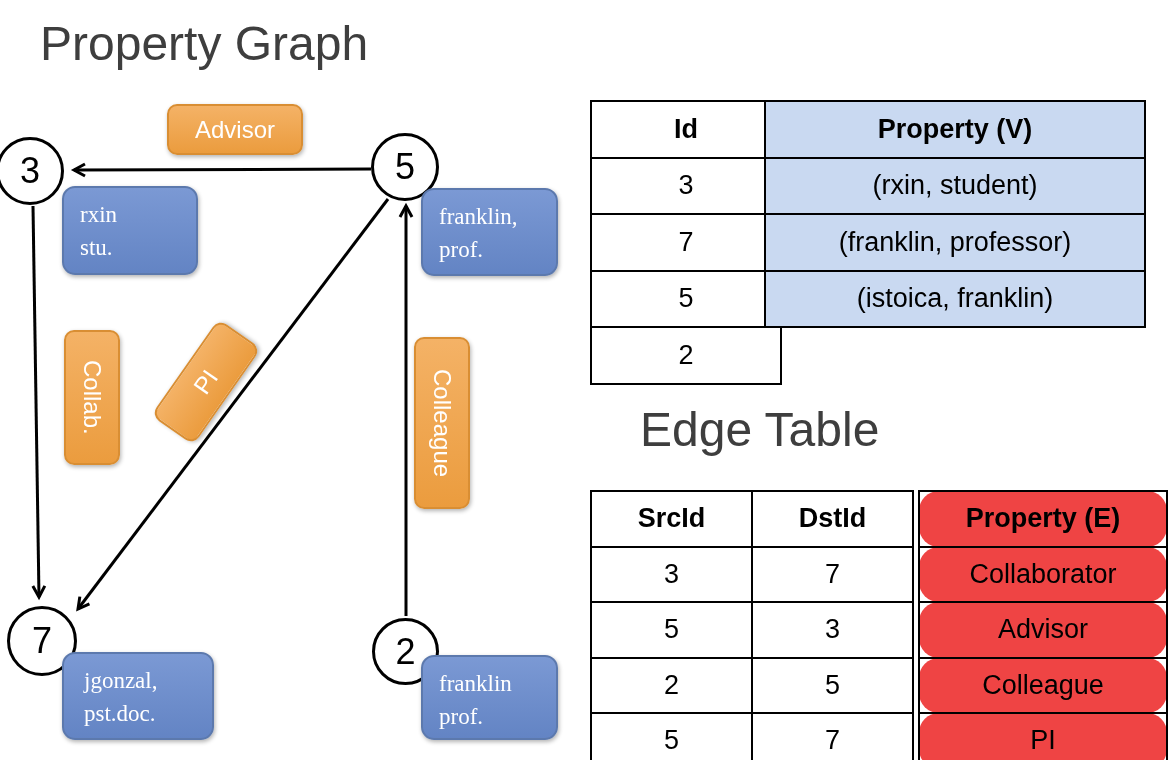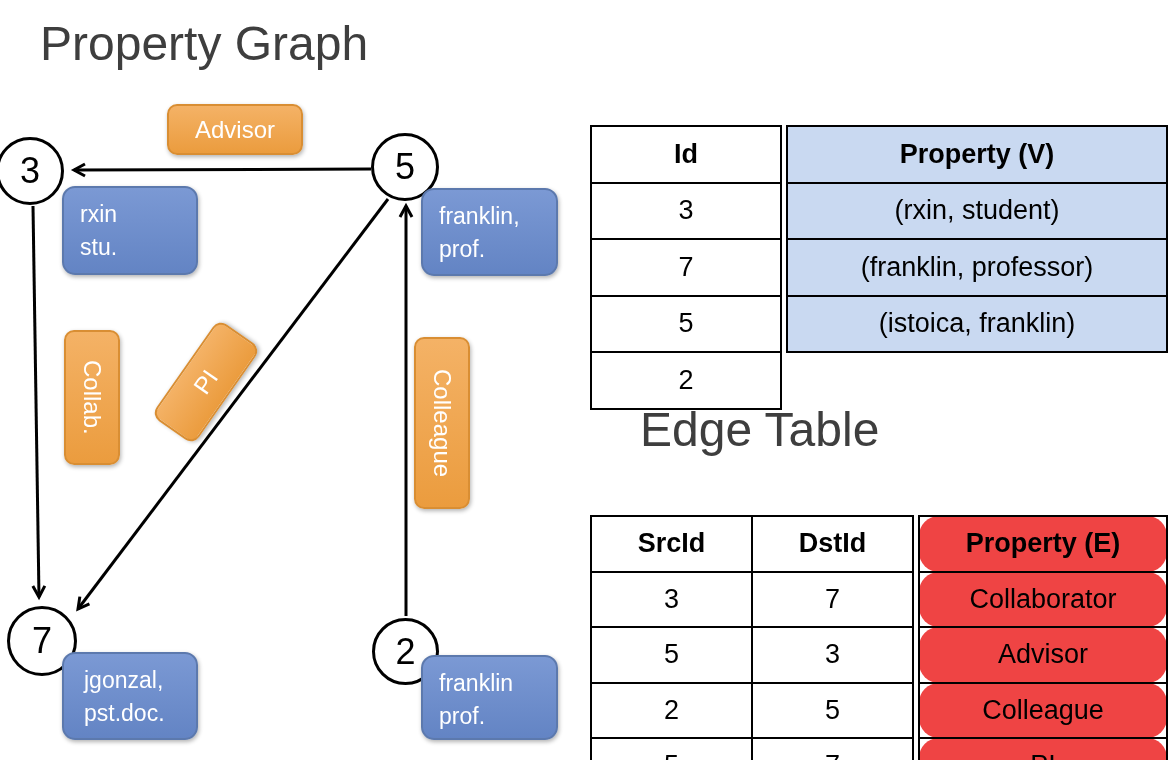--- a/index.html
+++ b/index.html
@@ -51,61 +51,61 @@
     color: #fff;
     font-size: 23px;
     line-height: 1.45;
     padding: 10px 0 0 16px;
     box-sizing: border-box;
     z-index: 3;
     box-shadow: 1px 2px 4px rgba(0,0,0,0.30);
   }
   #vlabel-rxin     { left: 62px;  top: 186px; width: 136px; height: 89px; }
   #vlabel-franklin { left: 421px; top: 188px; width: 137px; height: 88px; }
-  #vlabel-jgonzal  { left: 62px;  top: 652px; width: 136px; height: 88px; padding-left: 20px; }
+  #vlabel-jgonzal  { left: 62px;  top: 652px; width: 152px; height: 88px; padding-left: 20px; }
   #vlabel-istoica  { left: 421px; top: 655px; width: 137px; height: 85px; }
-  .vlabel span { display: block; }
+  .vlabel span { display: block; font-family: Liberation Serif, serif; }
 
   .elabel {
     position: absolute;
     background: linear-gradient(#f4b266, #eb9c3e);
     border: 2px solid #d98e33;
     border-radius: 10px;
     color: #fff;
     font-size: 24px;
     display: flex; align-items: center; justify-content: center;
     box-sizing: border-box;
     z-index: 3;
     box-shadow: 1px 2px 4px rgba(0,0,0,0.30);
   }
   #elabel-advisor   { left: 167px; top: 104px; width: 136px; height: 51px; }
   #elabel-collab    { left: 64px;  top: 330px; width: 56px;  height: 135px; writing-mode: vertical-rl; }
   #elabel-colleague { left: 414px; top: 337px; width: 56px;  height: 172px; writing-mode: vertical-rl; }
   #elabel-pi        { left: 147px; top: 356px; width: 118px; height: 52px; transform: rotate(-55deg); }
 
   
   .tbl { position: absolute; }
-  table { border-collapse: collapse; table-layout: fixed; width: 100%; margin-top: 25px; }
+  table { border-collapse: collapse; table-layout: fixed; width: 100%; }
   td {
     border: 2.5px solid #000;
     text-align: center;
     vertical-align: middle;
     font-size: 27px;
     color: #000;
     overflow: hidden;
     white-space: nowrap;
   }
   .v-rows td { height: 52.5px; }
   .e-rows td { height: 51.5px; border-radius: 20px; }
   td.hdr { font-weight: bold; }
   td.bluebg   { background: #c9d9f1; }
   td.orangebg { background: #ef4444; }
 
   #vtable-id   { left: 590px; top: 100px; width: 192px; }
-  #vtable-prop { left: 786px; top: 100px; width: 382px; }
+  #vtable-prop { left: 764px; top: 100px; width: 382px; }
   #etable-src  { left: 590px; top: 490px; width: 324px; }
   #etable-prop { left: 918px; top: 490px; width: 250px; }
 </style>
 </head>
 <body>
 
 <div class="canvas">
 
   <div class="title" id="graph-title">Property Graph</div>
   <div class="title" id="edge-title">Edge Table</div>

